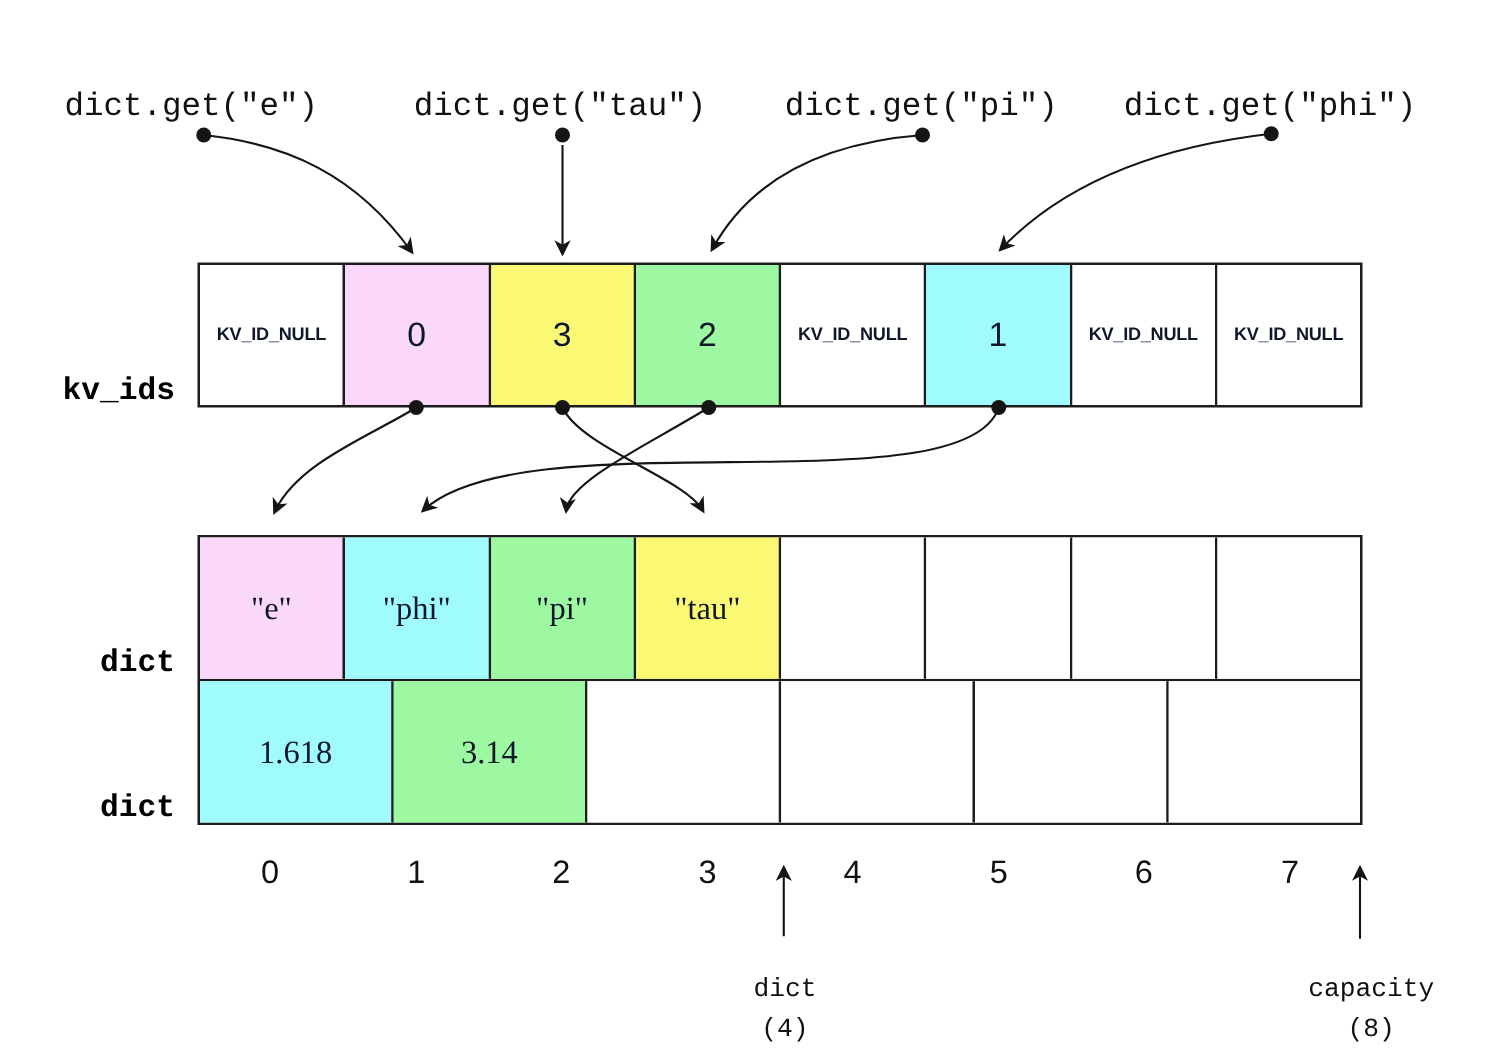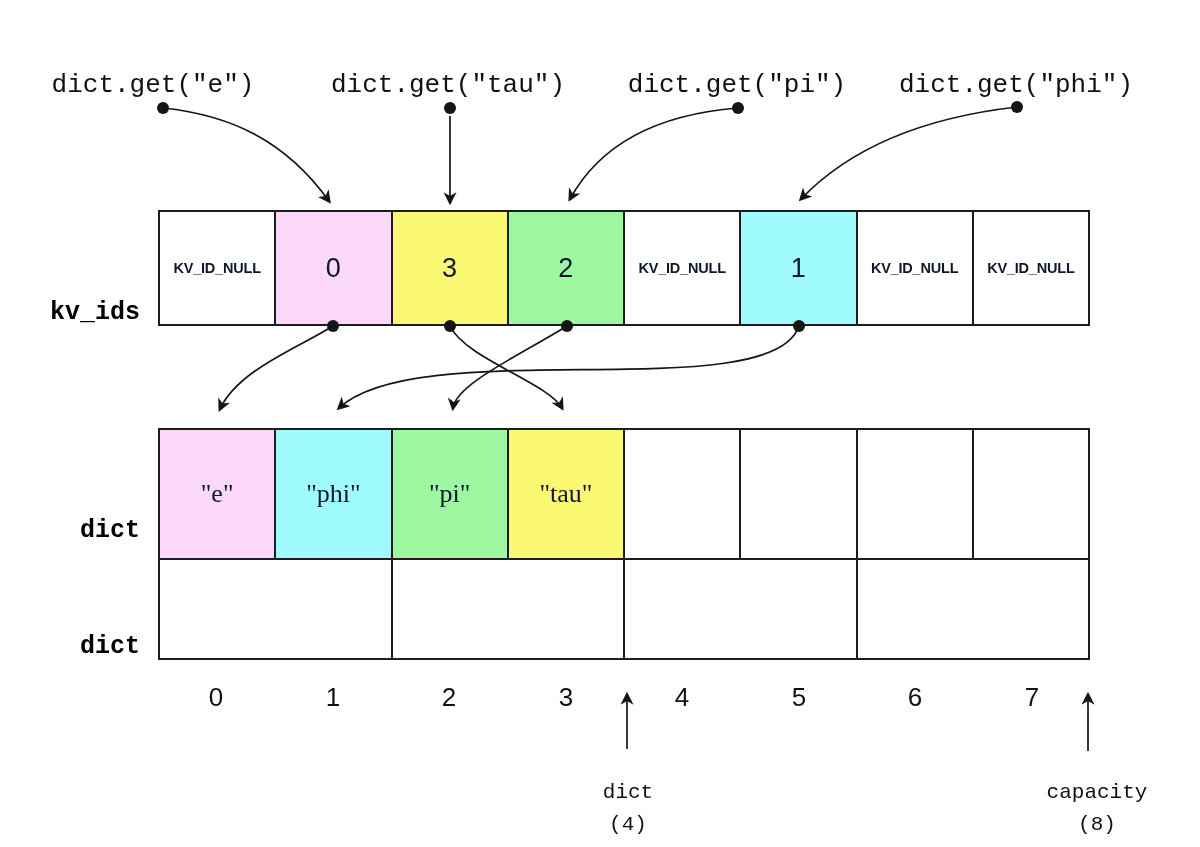--- a/index.html
+++ b/index.html
@@ -85,20 +85,22 @@
       <div class="cell serif" style="background: rgb(251, 215, 250);">"e"</div>
       <div class="cell serif" style="background: rgb(159, 251, 253);">"phi"</div>
       <div class="cell serif" style="background: rgb(158, 248, 161);">"pi"</div>
       <div class="cell serif" style="background: rgb(251, 248, 115);">"tau"</div>
       <div class="cell serif" style="background: rgb(255, 255, 255);"></div>
       <div class="cell serif" style="background: rgb(255, 255, 255);"></div>
       <div class="cell serif" style="background: rgb(255, 255, 255);"></div>
       <div class="cell serif" style="background: rgb(255, 255, 255);"></div>
     </div>
     <div class="arr-row">
+      <div class="cell serif" style="background: rgb(159, 251, 253);">1.618</div>
+      <div class="cell serif" style="background: rgb(158, 248, 161);">3.14</div>
       <div class="cell serif" style="background: rgb(255, 255, 255);"></div>
       <div class="cell serif" style="background: rgb(255, 255, 255);"></div>
       <div class="cell serif" style="background: rgb(255, 255, 255);"></div>
       <div class="cell serif" style="background: rgb(255, 255, 255);"></div>
     </div>
   </div>
 
   <div class="idx" style="left:216px">0</div>
   <div class="idx" style="left:333px">1</div>
   <div class="idx" style="left:449px">2</div>

